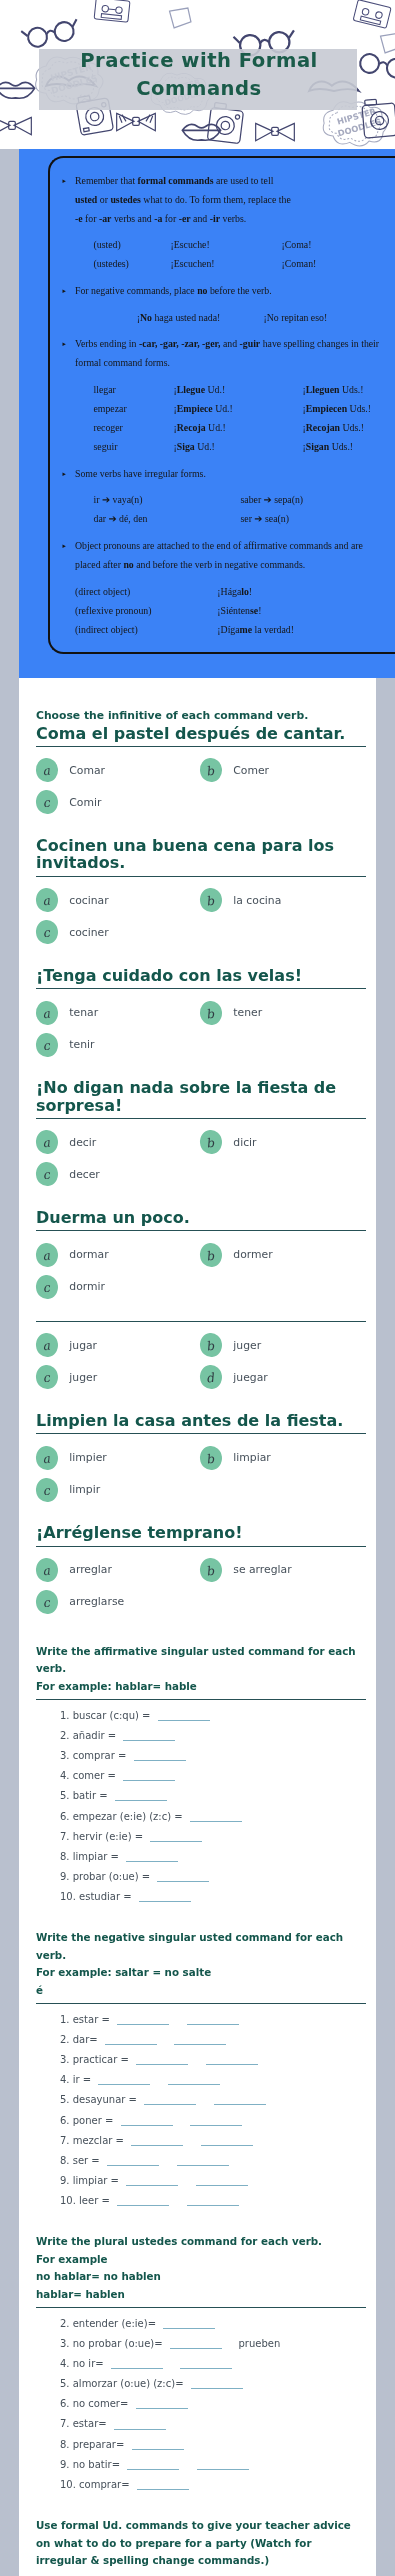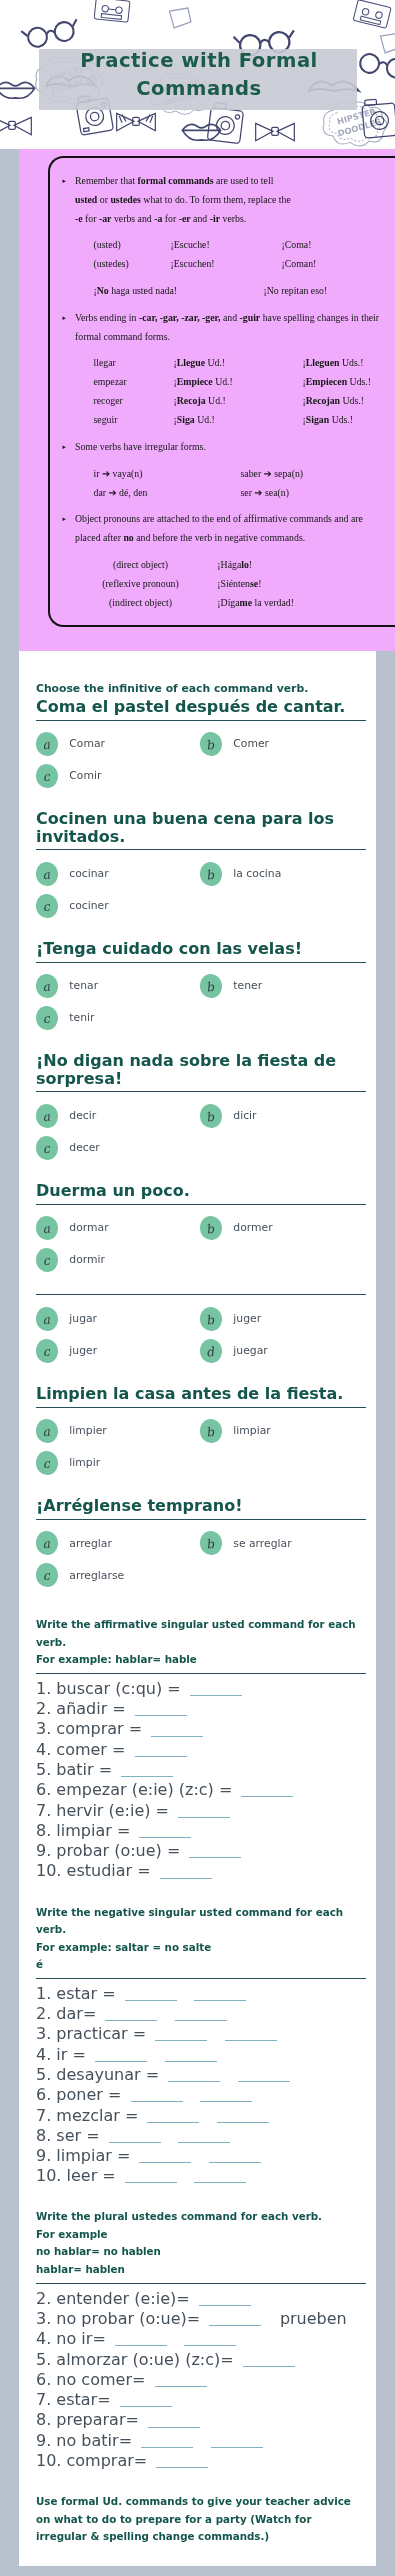--- a/index.html
+++ b/index.html
@@ -7,58 +7,58 @@
   .page{position:relative;width:396px;height:3310px;background:#b9c0ce;overflow:hidden;}
 
   
   .header{position:relative;width:396px;height:149px;background:#ffffff;overflow:hidden;}
   .doodle{position:absolute;}
   .banner{position:absolute;left:39px;top:49px;width:318px;height:61px;background:rgba(198,202,211,0.9);}
   .title{position:absolute;left:39px;top:47px;width:320px;text-align:center;
          font-weight:bold;font-size:19.6px;line-height:28px;color:#1a5b49;letter-spacing:0.5px;}
 
   
-  .sheet-top{margin-left:19px;width:377px;background:#f0abfc;overflow:hidden;padding:7.2px 0 24px 0;}
+  .sheet-top{margin-left:19px;width:377px;background:#3b82f6;overflow:hidden;padding:7.2px 0 24px 0;}
   .sheet-main{margin-left:19px;width:357px;background:#fff;padding:29px 10.3px 20.6px 17px;box-sizing:border-box;}
 
   
   .infobox{margin-left:29px;border:2.1px solid #121212;border-right:0;border-radius:15.5px 0 0 15.5px;
            padding:12.4px 0 13.4px 25px;font-family:"Liberation Serif","DejaVu Serif",serif;
            font-size:9.8px;line-height:19px;color:#161616;overflow:hidden;}
   .ib-block{margin-bottom:7.7px;}
   .ib-block:last-child{margin-bottom:0;}
   .ib-line{white-space:nowrap;position:relative;}
   .ib-line .arrow{position:absolute;left:-12.4px;top:0;font-size:6.7px;}
   .ib-row{white-space:nowrap;padding-left:18.5px;}
   .ib-row span{display:inline-block;}
   .ib-row.ex .c1{width:77px;}  .ib-row.ex .c2{width:111px;}
-  .ib-row.neg .c1{width:170px;}
+  .ib-row.neg .c1{width:170px;text-align:center;}
   .ib-row.cmd .c1{width:80px;} .ib-row.cmd .c2{width:129px;}
   .ib-row.irr .c1{width:147px;}
   .ib-row.obj{padding-left:0;}
-  .ib-row.obj .c1{width:131px;text-align:center;}
+  .ib-row.obj .c1{width:131px;text-align:left;}
   .ib-row.obj .c2{padding-left:11.3px;}
 
   
   .q-intro{font-weight:bold;font-size:10.8px;line-height:17.5px;color:#14564c;}
   .question{margin-bottom:18.5px;}
   .q-prompt{font-weight:bold;font-size:16px;line-height:17.5px;color:#14564c;}
   .rule{height:0;border-bottom:1px solid #265055;margin:4.1px 0 7.2px 0;}
   .opts{display:grid;grid-template-columns:164px 1fr;}
   .opt{display:flex;align-items:center;height:32px;cursor:pointer;}
   .bubble{width:22px;height:24px;border-radius:50%;background:#77c4a3;flex:0 0 22px;
           display:flex;align-items:center;justify-content:center;margin-right:11.3px;
           font-family:"DejaVu Serif",serif;font-style:italic;font-size:12.4px;color:#2f3b42;
           transform:rotate(-6deg);}
   .opt-label{font-size:10.8px;color:#46505a;}
 
   
   .fill-section{margin-top:25px;}
   .fs-head{font-weight:bold;font-size:10.3px;line-height:17.5px;color:#14564c;max-width:337px;}
-  .fill-item{font-size:16px;line-height:15px;color:#46505a;margin-bottom:5.2px;max-width:335px;}
+  .fill-item{font-size:10px;line-height:15px;color:#46505a;margin-bottom:5.2px;max-width:335px;margin-left:24px;}
   .blank{display:inline-block;width:52px;height:10.3px;border-bottom:1px solid #7fb0c4;
          margin:0 13.4px 0 4.1px;vertical-align:-2.1px;}
   b{font-weight:bold;}
 </style>
 </head>
 <body>
 
 <div class="page">
 
   <div class="header">
@@ -220,20 +220,23 @@
   <div class="sheet-top">
     <div class="infobox" id="infobox">
         <div class="ib-block">
           <div class="ib-line"><span class="arrow">▸</span>Remember that <b>formal commands</b> are used to tell</div>
           <div class="ib-line"><b>usted</b> or <b>ustedes</b> what to do. To form them, replace the</div>
           <div class="ib-line"><b>-e</b> for <b>-ar</b> verbs and <b>-a</b> for <b>-er</b> and <b>-ir</b> verbs.</div>
         </div>
         <div class="ib-block">
           <div class="ib-row ex"><span class="c1">(usted)</span><span class="c2">¡Escuche!</span><span class="c3">¡Coma!</span></div>
           <div class="ib-row ex"><span class="c1">(ustedes)</span><span class="c2">¡Escuchen!</span><span class="c3">¡Coman!</span></div>
+        </div>
+        <div class="ib-block">
+          <div class="ib-line"><span class="arrow">▸</span>For negative commands, place <b>no</b> before the verb.</div>
         </div>
         <div class="ib-block">
           <div class="ib-row neg"><span class="c1">¡<b>No</b> haga usted nada!</span><span class="c2">¡No repitan eso!</span></div>
         </div>
         <div class="ib-block">
           <div class="ib-line"><span class="arrow">▸</span>Verbs ending in <b>-car, -gar, -zar, -ger,</b> and <b>-guir</b> have spelling changes in their</div>
           <div class="ib-line">formal command forms.</div>
         </div>
         <div class="ib-block">
           <div class="ib-row cmd"><span class="c1">llegar</span><span class="c2">¡<b>Llegue</b> Ud.!</span><span class="c3">¡<b>Lleguen</b> Uds.!</span></div>

